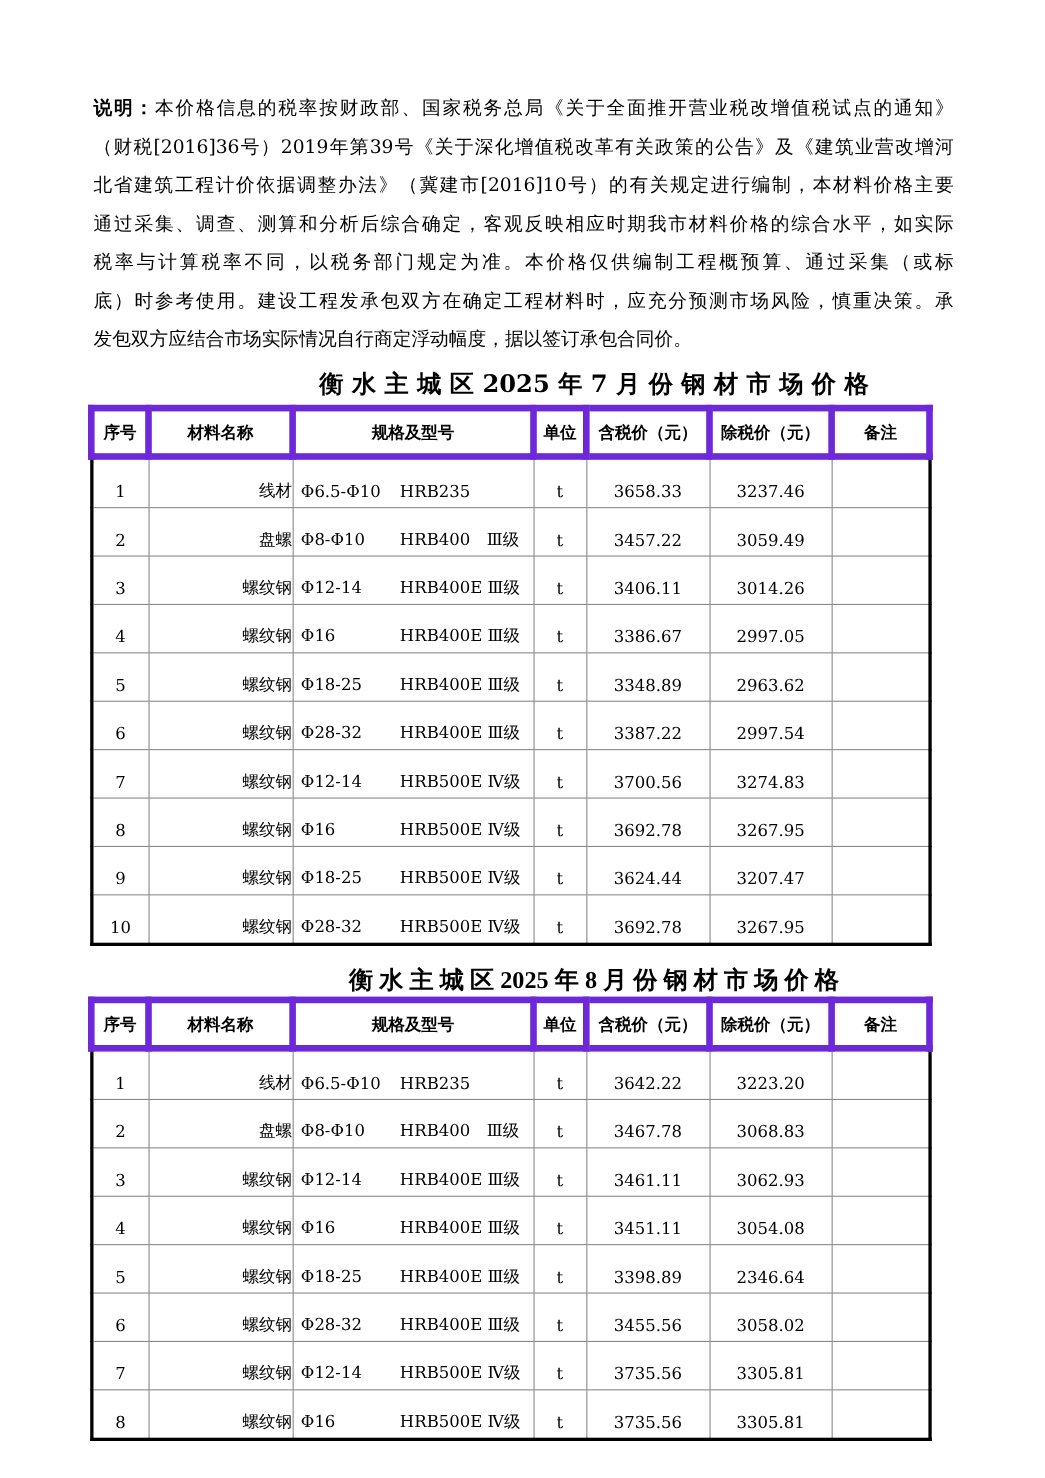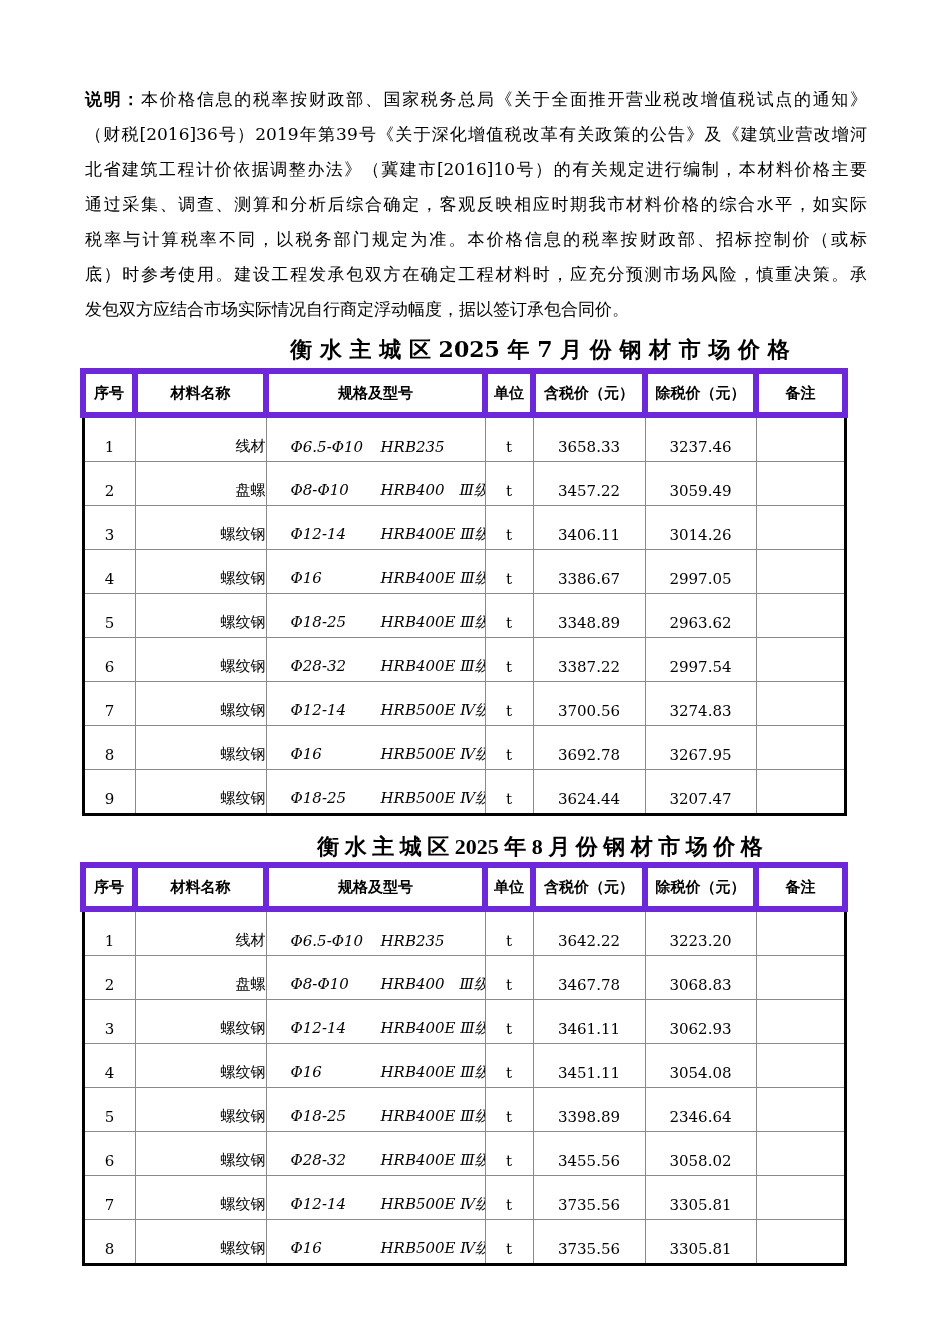--- a/index.html
+++ b/index.html
@@ -29,37 +29,37 @@
     text-align:center;vertical-align:middle;
     border:6px solid #6d28d9;padding:0;
   }
   .price-table td{
     font-size:15px;height:38px;vertical-align:bottom;
     padding:0 0 5px 0;border:1px solid #8a8a8a;
     overflow:hidden;white-space:nowrap;
   }
   td.c{text-align:center;}
   td.l{padding-left:10px;text-align:right;}
-  td.spec{padding-left:24px;font-style:italic;}
+  td.spec{padding-left:7px;}
   .sz{display:inline-block;min-width:90px;white-space:pre;}
   .gr{white-space:pre;}
   .co0{width:52px}.co1{width:131px}.co2{width:219px}.co3{width:48px}
   .co4{width:112px}.co5{width:111px}.co6{width:89px}
 </style>
 </head>
 <body>
 
 <div class="page">
 
   <div class="notice">
     <div class="nline just"><span class="b">说明：</span><span>本价格信息的税率按财政部、国家税务总局《关于全面推开营业税改增值税试点的通知》</span></div>
     <div class="nline just">（财税[2016]36号）2019年第39号《关于深化增值税改革有关政策的公告》及《建筑业营改增河</div>
     <div class="nline just">北省建筑工程计价依据调整办法》（冀建市[2016]10号）的有关规定进行编制，本材料价格主要</div>
     <div class="nline just">通过采集、调查、测算和分析后综合确定，客观反映相应时期我市材料价格的综合水平，如实际</div>
-    <div class="nline just">税率与计算税率不同，以税务部门规定为准。本价格信息的税率按财政部、招标控制价（或标</div>
+    <div class="nline just">税率与计算税率不同，以税务部门规定为准。本价格仅供编制工程概预算、通过采集（或标</div>
     <div class="nline just">底）时参考使用。建设工程发承包双方在确定工程材料时，应充分预测市场风险，慎重决策。承</div>
     <div class="nline">发包双方应结合市场实际情况自行商定浮动幅度，据以签订承包合同价。</div>
   </div>
 
   <section class="tbl-sec">
     <div class="tbl-title">衡 水 主 城 区 2025 年 7 月 份 钢 材 市 场 价 格</div>
     <table class="price-table">
       <colgroup>
         <col class="co0">
           <col class="co1">
@@ -155,20 +155,29 @@
           </tr>
           <tr>
             <td class="c">9</td>
             <td class="l">螺纹钢</td>
             <td class="spec"><span class="sz">Φ18-25</span><span class="gr">HRB500E Ⅳ级</span></td>
             <td class="c">t</td>
             <td class="c">3624.44</td>
             <td class="c">3207.47</td>
             <td class="c"></td>
           </tr>
+          <tr>
+            <td class="c">10</td>
+            <td class="l">螺纹钢</td>
+            <td class="spec"><span class="sz">Φ28-32</span><span class="gr">HRB500E Ⅳ级</span></td>
+            <td class="c">t</td>
+            <td class="c">3692.78</td>
+            <td class="c">3267.95</td>
+            <td class="c"></td>
+          </tr>
         </tbody>
     </table>
   </section>
 
   <section class="tbl-sec sec2">
     <div class="tbl-title">衡 水 主 城 区 2025 年 8 月 份 钢 材 市 场 价 格</div>
     <table class="price-table">
       <colgroup>
         <col class="co0">
           <col class="co1">

